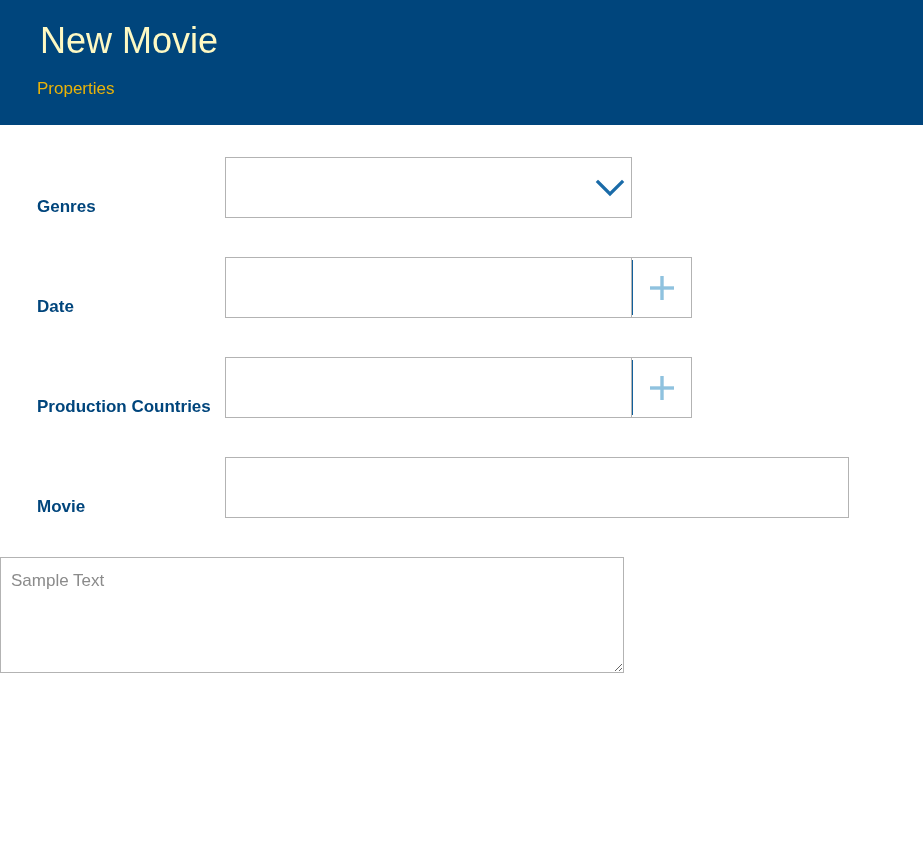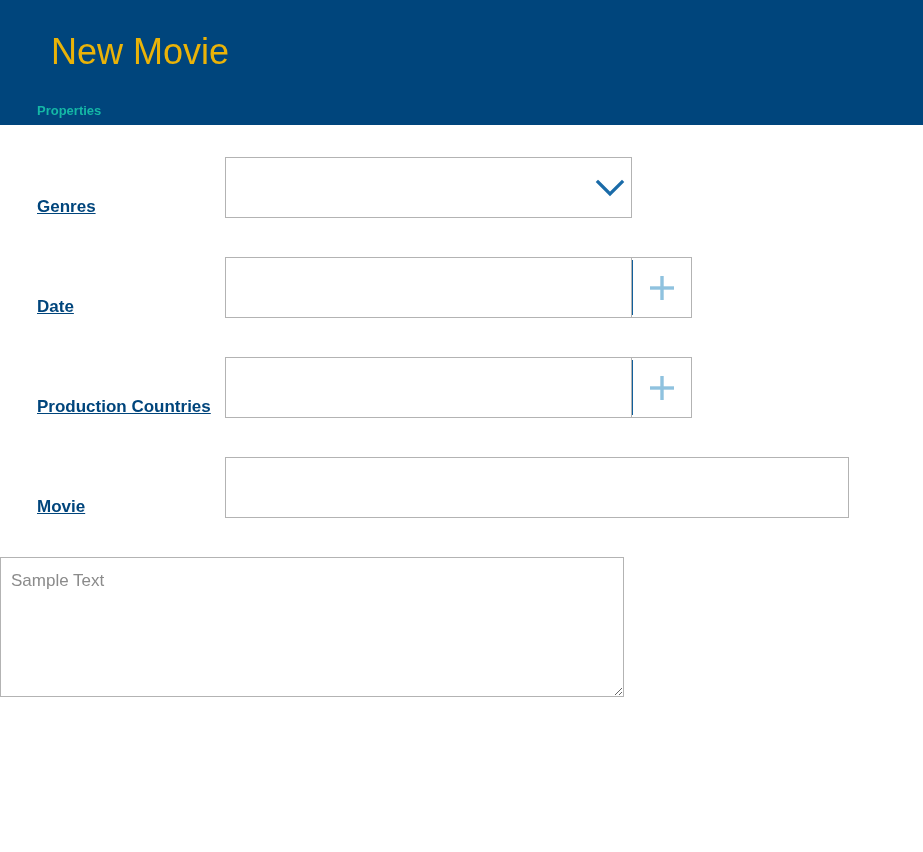--- a/index.html
+++ b/index.html
@@ -16,32 +16,32 @@
 
   
   .page-header {
     width: 923px;
     height: 125px;
     background: #00457c;
     box-sizing: border-box;
     padding: 16px 0 0 37px;
   }
   .page-title {
-    color: #eab308;
+    color: #fef9c3;
     font-size: 36px;
     font-weight: 400;
     line-height: 44px;
     letter-spacing: 0px;
-    margin: 14px;
+    margin: 3px;
     padding: 0;
   }
   .page-subtitle {
-    color: #14b8a6;
-    font-size: 13px;
-    font-weight: 700;
+    color: #eab308;
+    font-size: 17px;
+    font-weight: 400;
     line-height: 22px;
     margin: 0;
     padding-top: 12px;
   }
 
   
   .form-body {
     padding-top: 32px;
   }
   .form-row {
@@ -57,21 +57,20 @@
     width: 225px;
     box-sizing: border-box;
     padding-left: 37px;
     padding-right: 8px;
     color: #00457c;
     font-size: 17px;
     font-weight: bold;
     line-height: 24px;
     flex: 0 0 225px;
     align-self: center;
-    text-decoration: underline;
   }
   .label-2line { line-height: 24px; }
 
   .field-wrap {
     display: flex;
     align-items: stretch;
     height: 61px;
   }
   .field-wrap.tall { height: 140px; }
 
@@ -149,21 +148,21 @@
     display: flex;
     align-items: center;
     justify-content: center;
     cursor: pointer;
     padding: 0;
   }
 
   
   .text-area {
     width: 624px;
-    height: 140px;
+    height: 116px;
     box-sizing: border-box;
     border: 1px solid #b3b3b3;
     background: #ffffff;
     font-family: "Liberation Sans", sans-serif;
     font-size: 17px;
     color: #333333;
     padding: 12px 10px;
     outline: none;
     resize: both;
     line-height: 22px;

